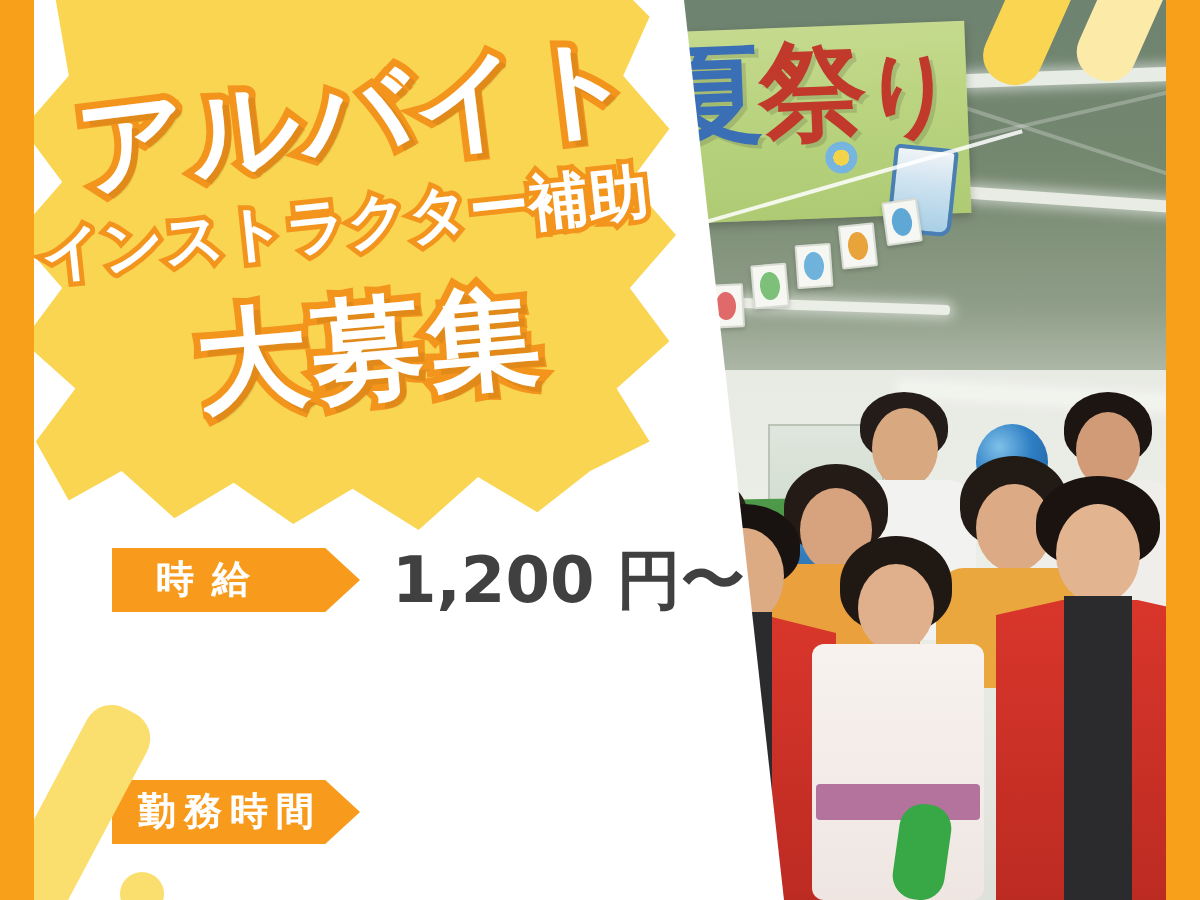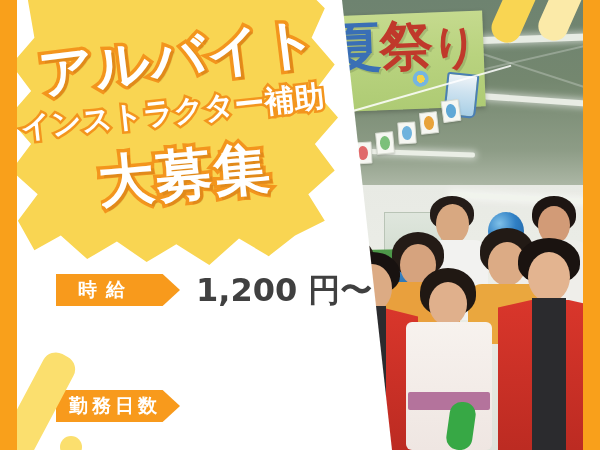--- a/index.html
+++ b/index.html
@@ -315,21 +315,21 @@
           <span>時給</span>
         </div>
         <div class="val">1,200 円〜</div>
       </div>
 
       <div class="row">
       </div>
 
       <div class="row">
         <div class="tag">
-          <span>勤務日数</span>
+          <span>勤務時間</span>
         </div>
       </div>
 
     </div>
   </div>
 
   <div class="slash slash-tr-1"></div>
   <div class="slash slash-tr-2"></div>
   <div class="slash slash-bl"></div>
   <div class="dot-bl"></div>

